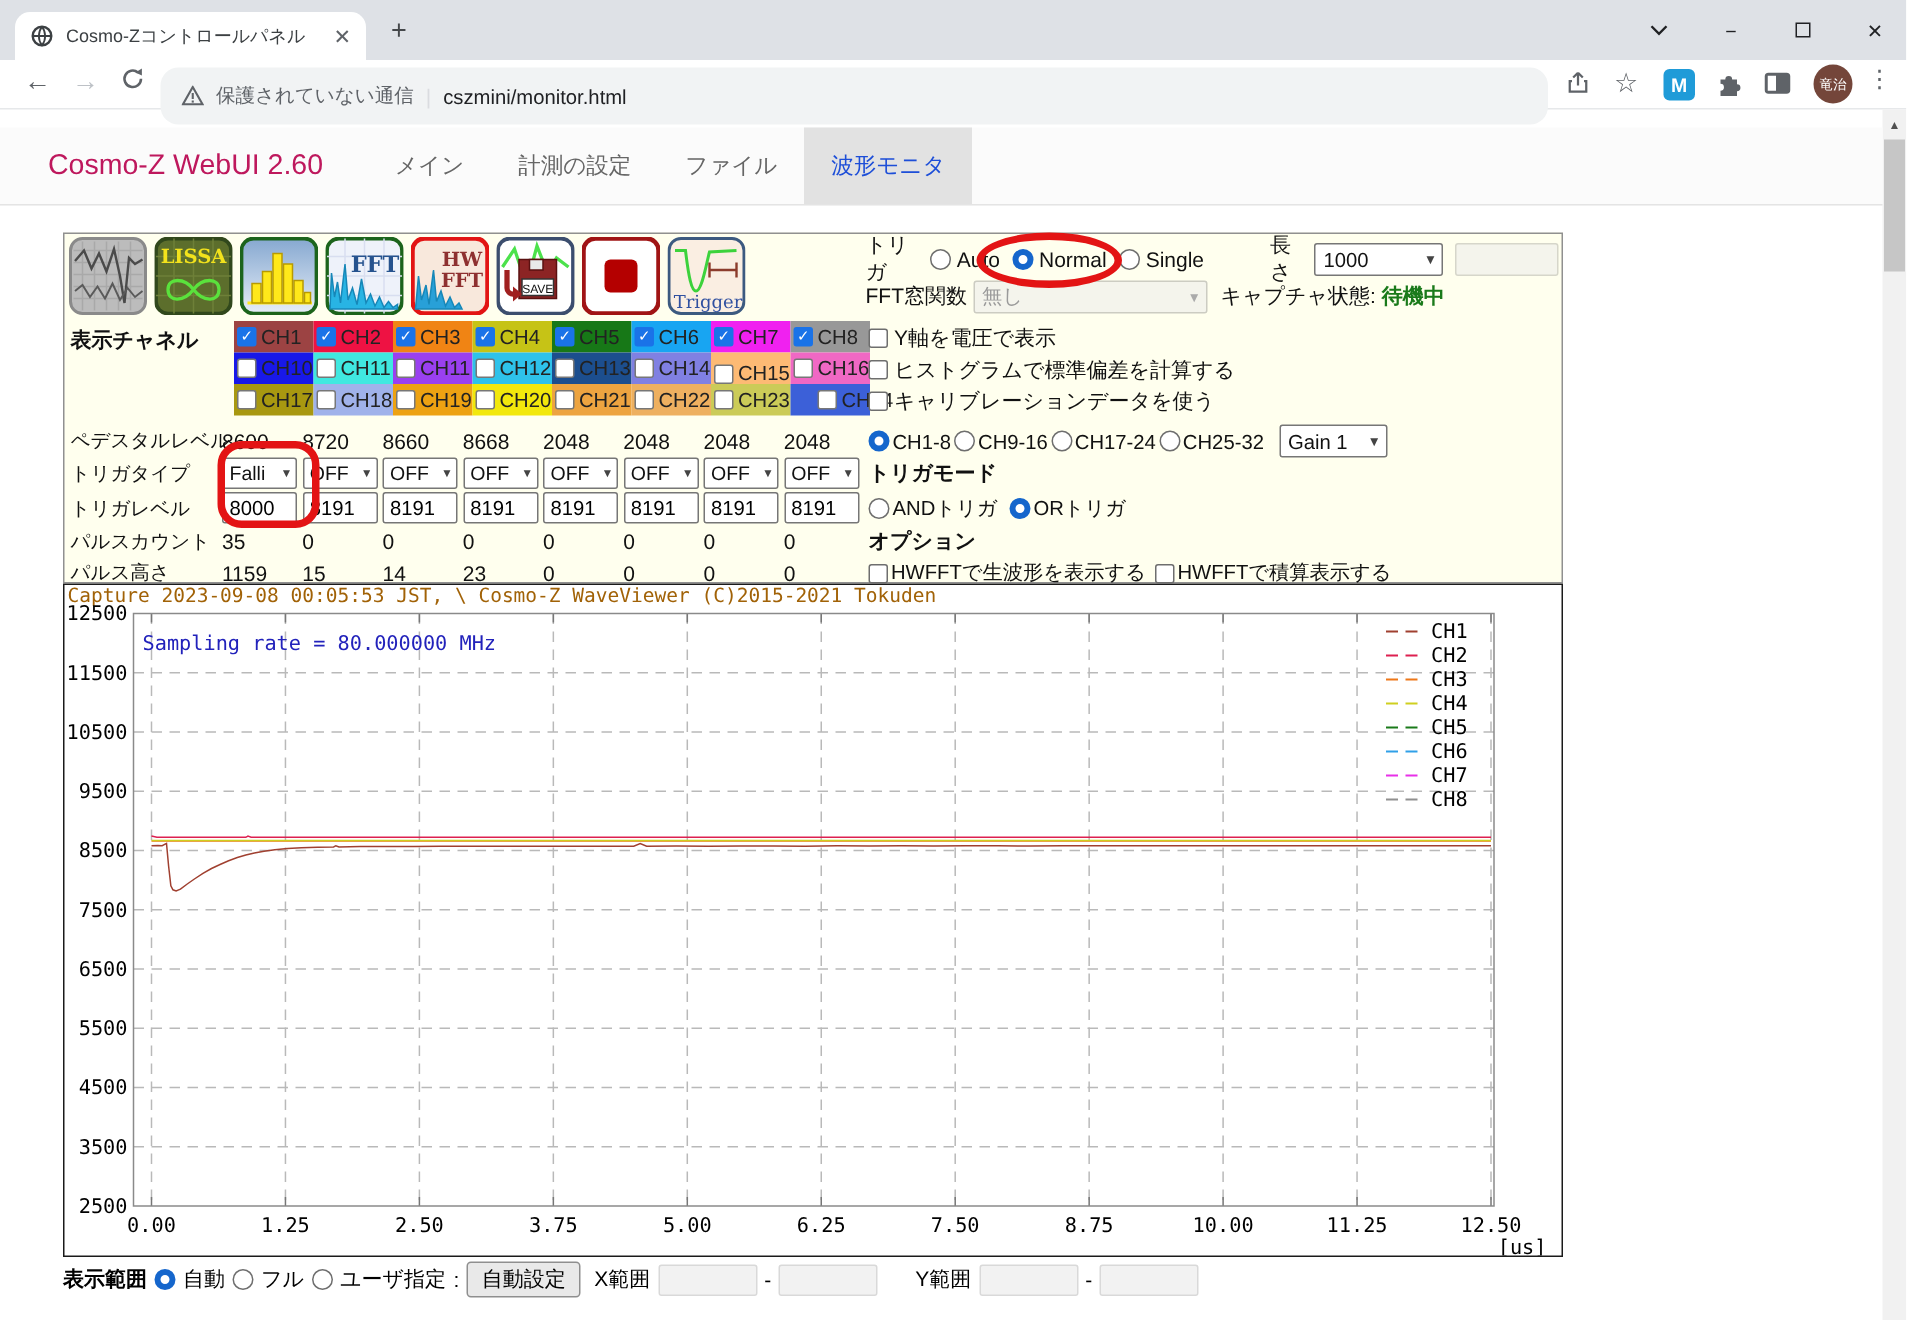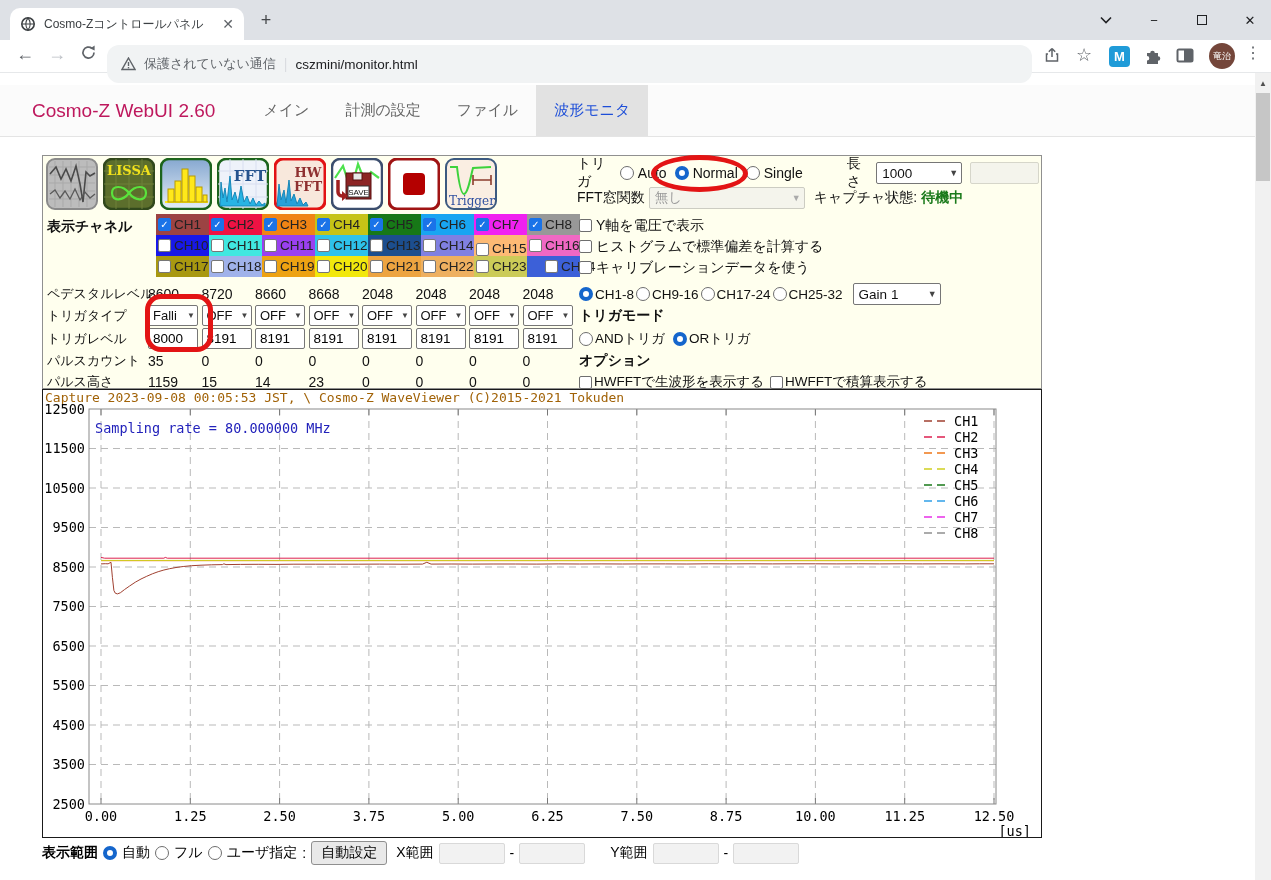--- a/index.html
+++ b/index.html
@@ -422,21 +422,21 @@
       </div>
     <div class="rcol" style="top:127px">
       <span class="radio sel"></span>
       <span>CH1-8</span>
       <span class="radio"></span>
       <span>CH9-16</span>
       <span class="radio"></span>
       <span>CH17-24</span>
       <span class="radio"></span>
       <span>CH25-32</span>
-      <span class="sel-box" style="width:88px;margin-left:8px">
+      <span class="sel-box" style="width:72px;margin-left:8px">
         <span>Gain 1</span>
           <span class="arr">▼</span>
       </span>
     </div>
 
     <div class="row-label" style="top:149px">トリガタイプ</div>
     <div class="val-row" style="top:149px" id="trigtype-row">
         <span class="mini-select">
           <span>Falli</span>
           <span class="arr">▼</span>

